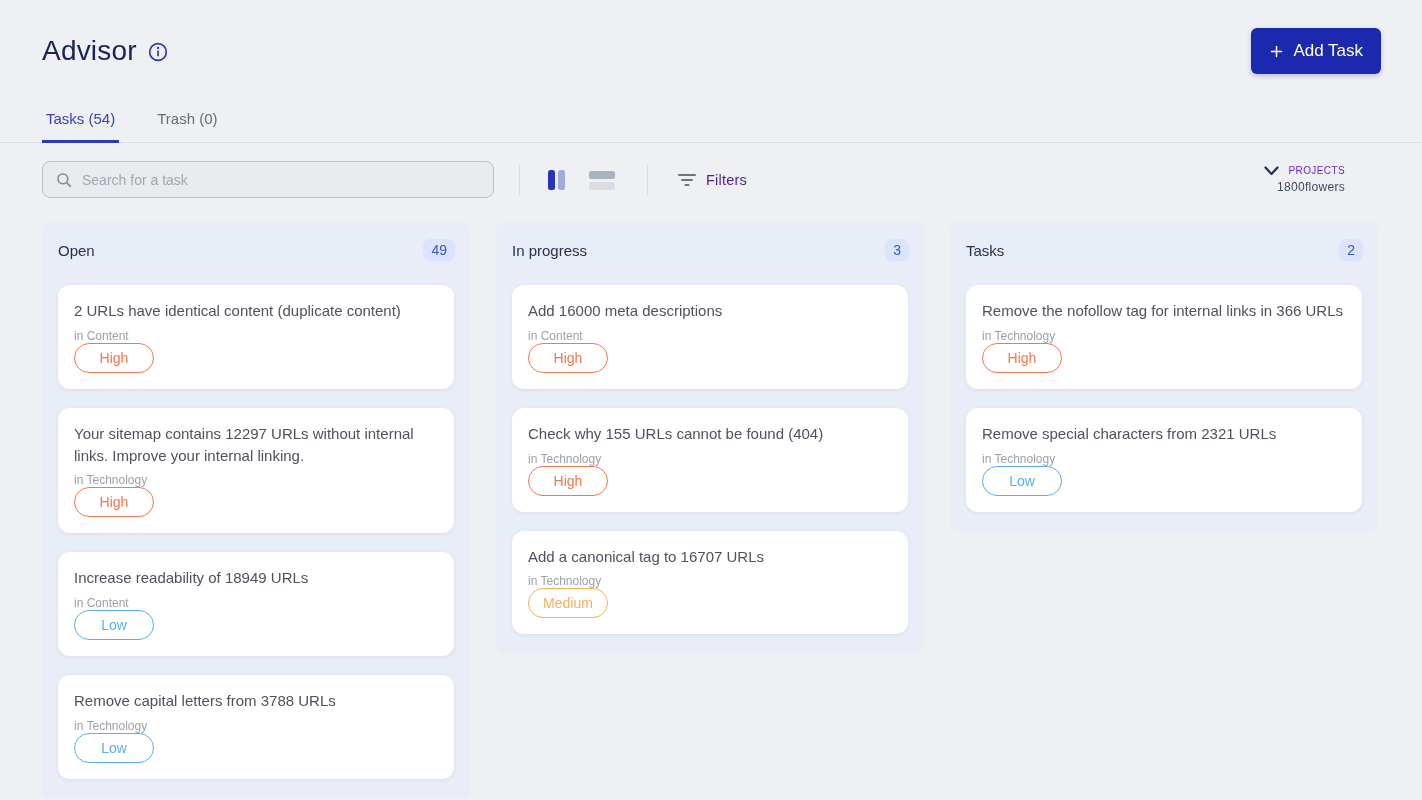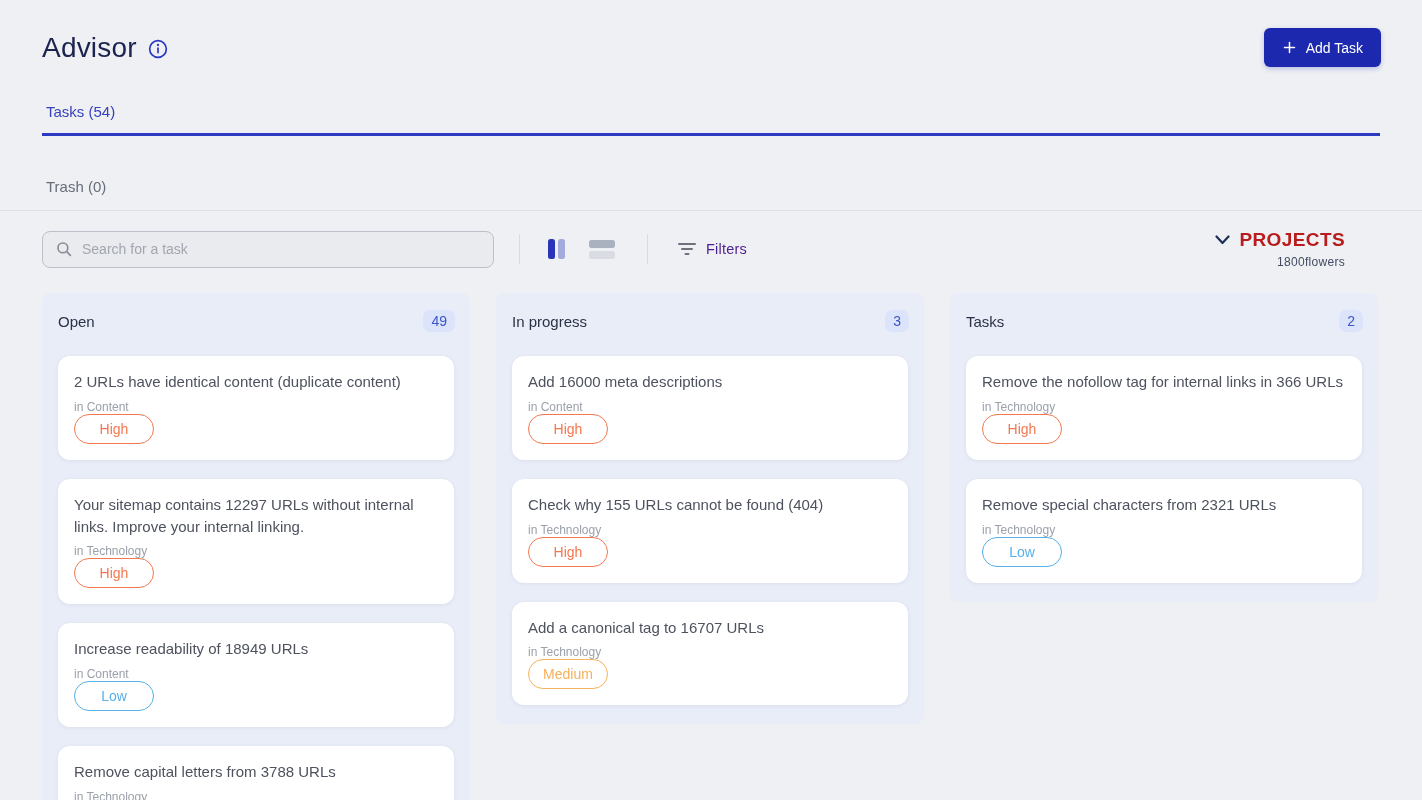--- a/index.html
+++ b/index.html
@@ -14,29 +14,28 @@
   .page-header{
     display:flex; align-items:center; justify-content:space-between;
     padding:28px 41px 0 42px;
   }
   .title-wrap{ display:flex; align-items:center; gap:11px; }
   .page-title{ font-size:28px; font-weight:500; color:#1b2350; letter-spacing:0.2px; }
   .info-icon{ width:20px; height:20px; display:block; margin-top:2px; }
   .btn-add{
     display:flex; align-items:center; gap:9px;
     background:#1c28ae; color:#fff; border:none; border-radius:6px;
-    height:39px; padding:0 18px; font-size:14px; font-weight:500;
+    height:46px; padding:0 18px; font-size:17px; font-weight:500;
     font-family:inherit; cursor:pointer; box-shadow:0 2px 5px rgba(28,40,174,.25);
   }
 
   
   .tabs-bar{
     display:flex; gap:34px; margin-top:27px; padding:0 42px;
     border-bottom:1px solid #dddfe6;
-    flex-direction:column;
   }
   .tab{
     font-size:15px; padding:9px 4px 13px; cursor:pointer;
     color:#676d79; border-bottom:3px solid transparent; margin-bottom:-1px;
   }
   .tab.active{ color:#3742ba; border-bottom-color:#2c39c0; font-weight:500; }
 
   
   .toolbar{ display:flex; align-items:center; padding:18px 60px 0 42px; }
   .search-box{
@@ -51,21 +50,21 @@
   .search-box input::placeholder{ color:#a2a6b0; }
   .vdivider{ width:1px; height:30px; background:#d9dbe0; }
   .vd1{ margin:0 25px 0 25px; }
   .vd2{ margin:0 30px 0 30px; }
   .view-icons{ display:flex; align-items:center; gap:18px; }
   .icon-btn{ display:flex; align-items:center; justify-content:center; cursor:pointer; background:none; border:none; padding:2px; }
   .filters{ display:flex; align-items:center; gap:10px; cursor:pointer; color:#4c1d95; font-size:14.5px; letter-spacing:0.2px; }
   .spacer{ flex:1; }
   .projects{ display:flex; flex-direction:column; align-items:flex-end; margin-right:17px; }
   .projects-row{ display:flex; align-items:center; gap:9px; cursor:pointer; }
-  .projects-label{ font-size:19px; font-weight:700; color:#b91c1c; letter-spacing:0.4px; }
+  .projects-label{ font-size:10px; font-weight:400; color:#6d28d9; letter-spacing:0.4px; }
   .projects-sub{ font-size:12px; color:#414b61; margin-top:4px; letter-spacing:0.3px; }
 
   
   .board{ display:flex; gap:26px; padding:24px 42px 0; align-items:flex-start; }
   .column{ width:428px; background:#e9edf8; border-radius:8px; }
   .column-header{
     display:flex; align-items:center; justify-content:space-between;
     padding:17px 15px 24px 16px;
   }
   .column-title{ font-size:15px; font-weight:500; color:#2b3147; }

